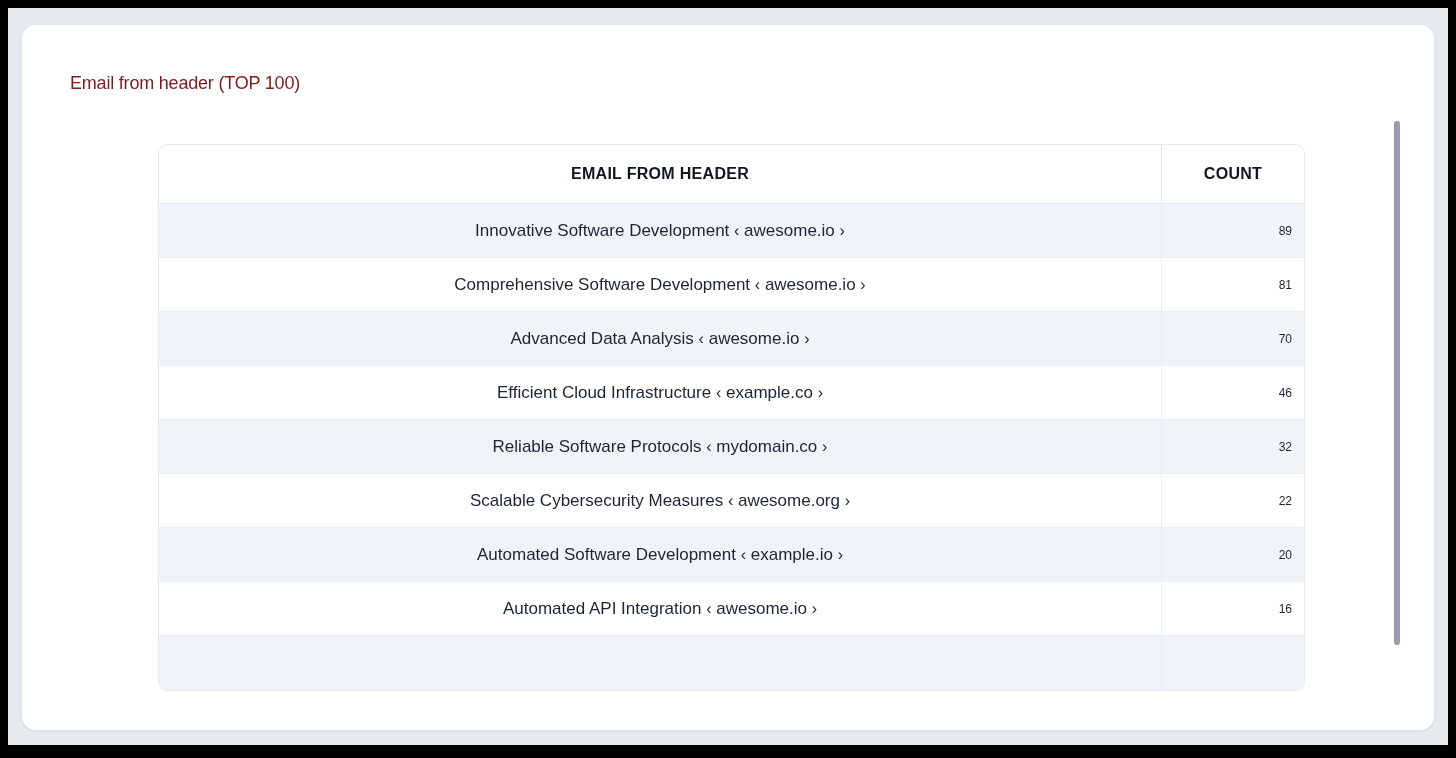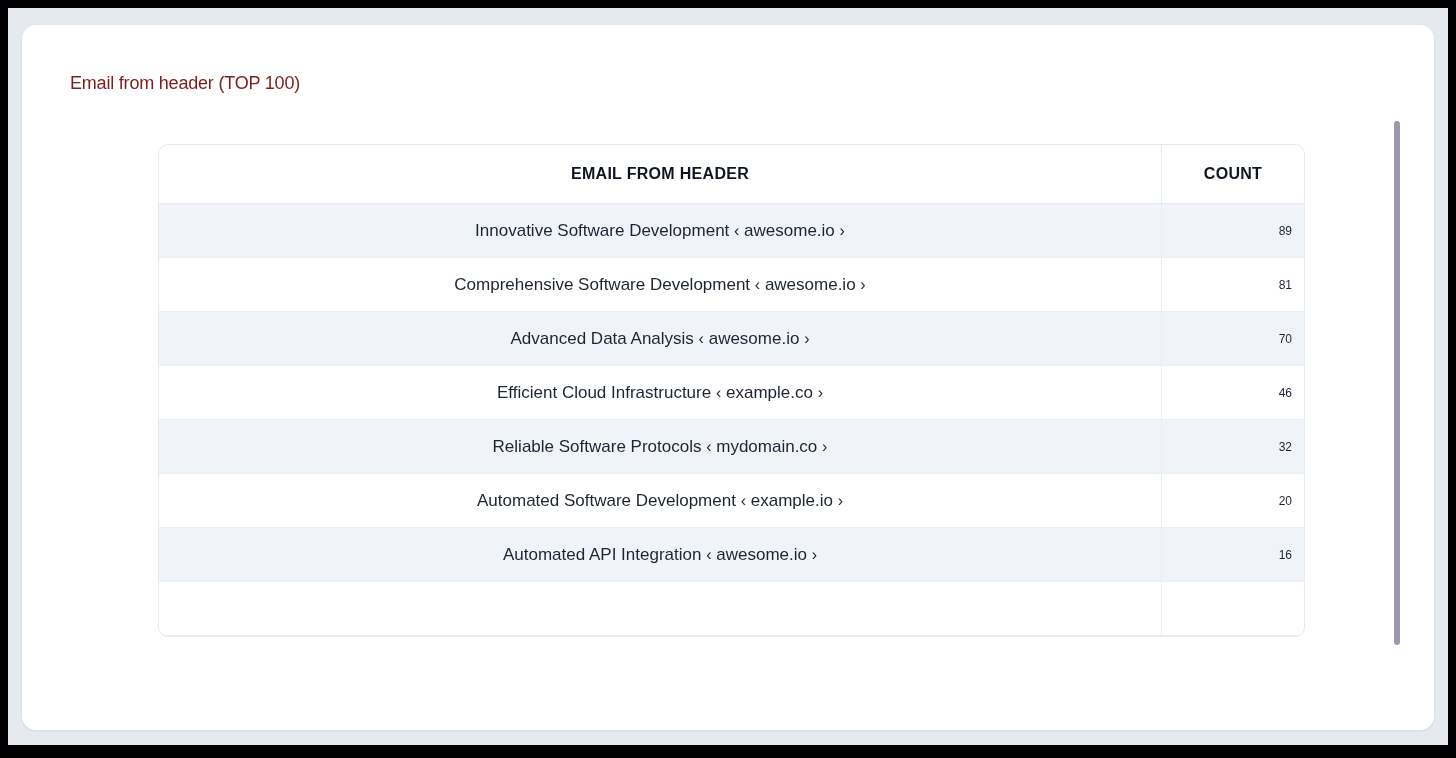--- a/index.html
+++ b/index.html
@@ -167,20 +167,24 @@
             </tr>
             <tr>
               <td class="cell-email"><span>Efficient Cloud Infrastructure</span><span class="addr"> <span class="angle">‹</span> <span>example.co</span> <span class="angle">›</span></span></td>
               <td class="cell-count">46</td>
             </tr>
             <tr>
               <td class="cell-email"><span>Reliable Software Protocols</span><span class="addr"> <span class="angle">‹</span> <span>mydomain.co</span> <span class="angle">›</span></span></td>
               <td class="cell-count">32</td>
             </tr>
             <tr>
+              <td class="cell-email"><span>Scalable Cybersecurity Measures</span><span class="addr"> <span class="angle">‹</span> <span>awesome.org</span> <span class="angle">›</span></span></td>
+              <td class="cell-count">22</td>
+            </tr>
+            <tr>
               <td class="cell-email"><span>Automated Software Development</span><span class="addr"> <span class="angle">‹</span> <span>example.io</span> <span class="angle">›</span></span></td>
               <td class="cell-count">20</td>
             </tr>
             <tr>
               <td class="cell-email"><span>Automated API Integration</span><span class="addr"> <span class="angle">‹</span> <span>awesome.io</span> <span class="angle">›</span></span></td>
               <td class="cell-count">16</td>
             </tr>
             <tr>
               <td class="cell-email"></td>
               <td class="cell-count"></td>

